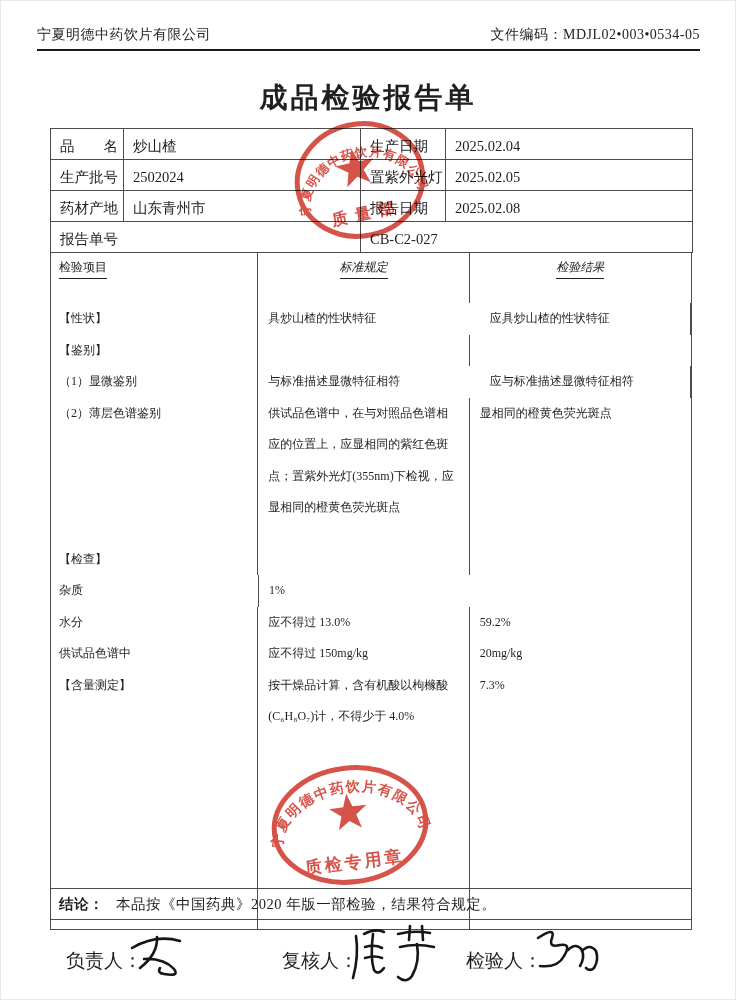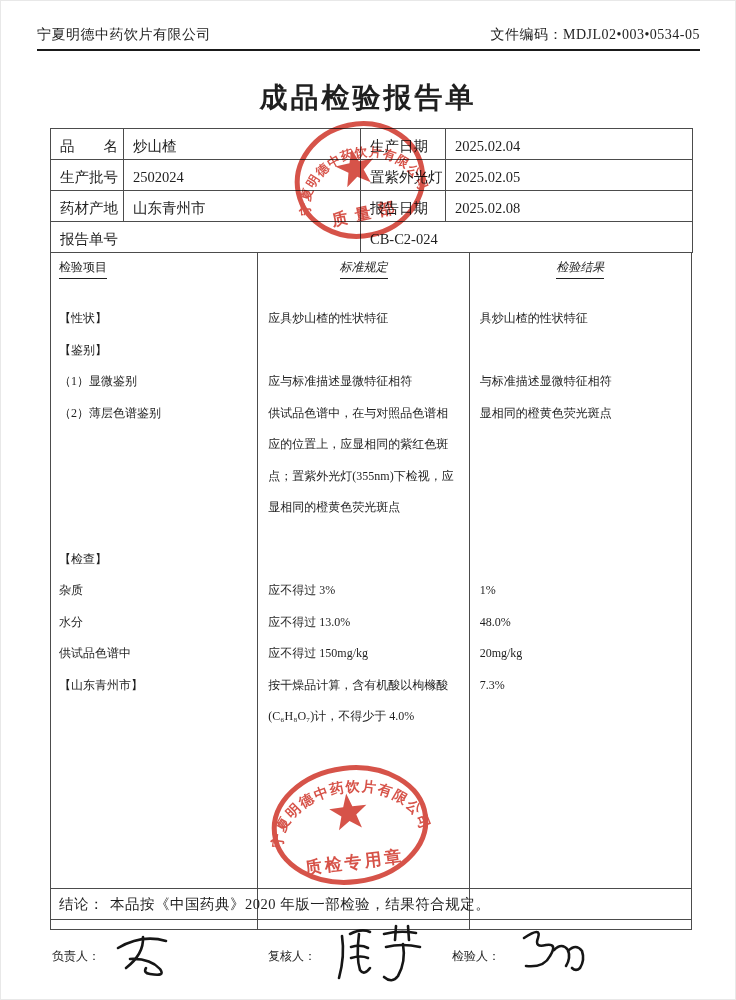--- a/index.html
+++ b/index.html
@@ -52,24 +52,24 @@
   .mhead .mc { align-items:flex-start; padding-top:6px; }
   .mhead .mc2, .mhead .mc3 { justify-content:center; padding-left:0;font-style:italic; }
   .colhead { border-bottom:1px solid #1f1f1f; padding-bottom:2px; }
 
   
   .conclusion {
     position:absolute; top:888px; left:50px; width:642px; height:32px;
     border:1px solid #4c4c4c; display:flex; align-items:center;
     font-size:14.5px; padding-left:8px; letter-spacing:0.5px;
   }
-  .conclusion b { font-weight:normal; margin-right:6px; }
-
-  
-  .sign-row { position:absolute; top:926px; left:50px; width:642px; height:64px; font-size:12px; }
+  .conclusion b { font-weight:bold; margin-right:12px; }
+
+  
+  .sign-row { position:absolute; top:926px; left:64px; width:642px; height:64px; font-size:19px; }
   .sign-label { position:absolute; top:22px; white-space:nowrap; }
   .sig { position:absolute; }
   .sig path { fill:none; stroke:#161616; stroke-width:2.6; stroke-linecap:round; stroke-linejoin:round; }
 
   
   .stamp { position:absolute; mix-blend-mode:multiply; opacity:0.86; pointer-events:none; }
   .stamp-top { left:284px; top:110px; }
   .stamp-bottom { left:265px; top:758px; }
 </style>
 </head>
@@ -105,52 +105,52 @@
     <td>2025.02.05</td>
   </tr>
   <tr>
     <td>药材产地</td>
     <td>山东青州市</td>
     <td>报告日期</td>
     <td>2025.02.08</td>
   </tr>
   <tr>
     <td colspan="2">报告单号</td>
-    <td colspan="2">CB-C2-024</td>
+    <td colspan="2">CB-C2-027</td>
   </tr>
 </tbody>
   </table>
 
 <div class="main-table">
   <div class="mrow mhead">
     <div class="mc mc1">
         <span class="colhead">检验项目</span>
       </div>
     <div class="mc mc2">
         <span class="colhead">标准规定</span>
       </div>
     <div class="mc mc3">
         <span class="colhead">检验结果</span>
       </div>
   </div>
 
   <div class="mrow">
     <div class="mc mc1">【性状】</div>
+    <div class="mc mc3">具炒山楂的性状特征</div>
     <div class="mc mc2">应具炒山楂的性状特征</div>
-    <div class="mc mc3">具炒山楂的性状特征</div>
   </div>
   <div class="mrow">
     <div class="mc mc1">【鉴别】</div>
     <div class="mc mc2"></div>
     <div class="mc mc3"></div>
   </div>
   <div class="mrow">
     <div class="mc mc1">（1）显微鉴别</div>
+    <div class="mc mc3">与标准描述显微特征相符</div>
     <div class="mc mc2">应与标准描述显微特征相符</div>
-    <div class="mc mc3">与标准描述显微特征相符</div>
   </div>
   <div class="mrow">
     <div class="mc mc1">（2）薄层色谱鉴别</div>
     <div class="mc mc2">供试品色谱中，在与对照品色谱相</div>
     <div class="mc mc3">显相同的橙黄色荧光斑点</div>
   </div>
   <div class="mrow">
     <div class="mc mc1"></div>
     <div class="mc mc2">应的位置上，应显相同的紫红色斑</div>
     <div class="mc mc3"></div>
@@ -172,35 +172,34 @@
     <div class="mc mc3"></div>
   </div>
 
   <div class="mrow">
     <div class="mc mc1">【检查】</div>
     <div class="mc mc2"></div>
     <div class="mc mc3"></div>
   </div>
   <div class="mrow">
     <div class="mc mc1">杂质</div>
-    <div class="mc mc2">应不得过 3%</div>
     <div class="mc mc3">1%</div>
   </div>
   <div class="mrow">
     <div class="mc mc1">水分</div>
     <div class="mc mc2">应不得过 13.0%</div>
-    <div class="mc mc3">48.0%</div>
+    <div class="mc mc3">59.2%</div>
   </div>
   <div class="mrow">
     <div class="mc mc1">供试品色谱中</div>
     <div class="mc mc2">应不得过 150mg/kg</div>
     <div class="mc mc3">20mg/kg</div>
   </div>
   <div class="mrow">
-    <div class="mc mc1">【山东青州市】</div>
+    <div class="mc mc1">【含量测定】</div>
     <div class="mc mc2">按干燥品计算，含有机酸以枸橼酸</div>
     <div class="mc mc3">7.3%</div>
   </div>
   <div class="mrow">
     <div class="mc mc1"></div>
     <div class="mc mc2">(C₆H₈O₇)计，不得少于 4.0%</div>
     <div class="mc mc3"></div>
   </div>
 
   <div class="mrow mfiller">

